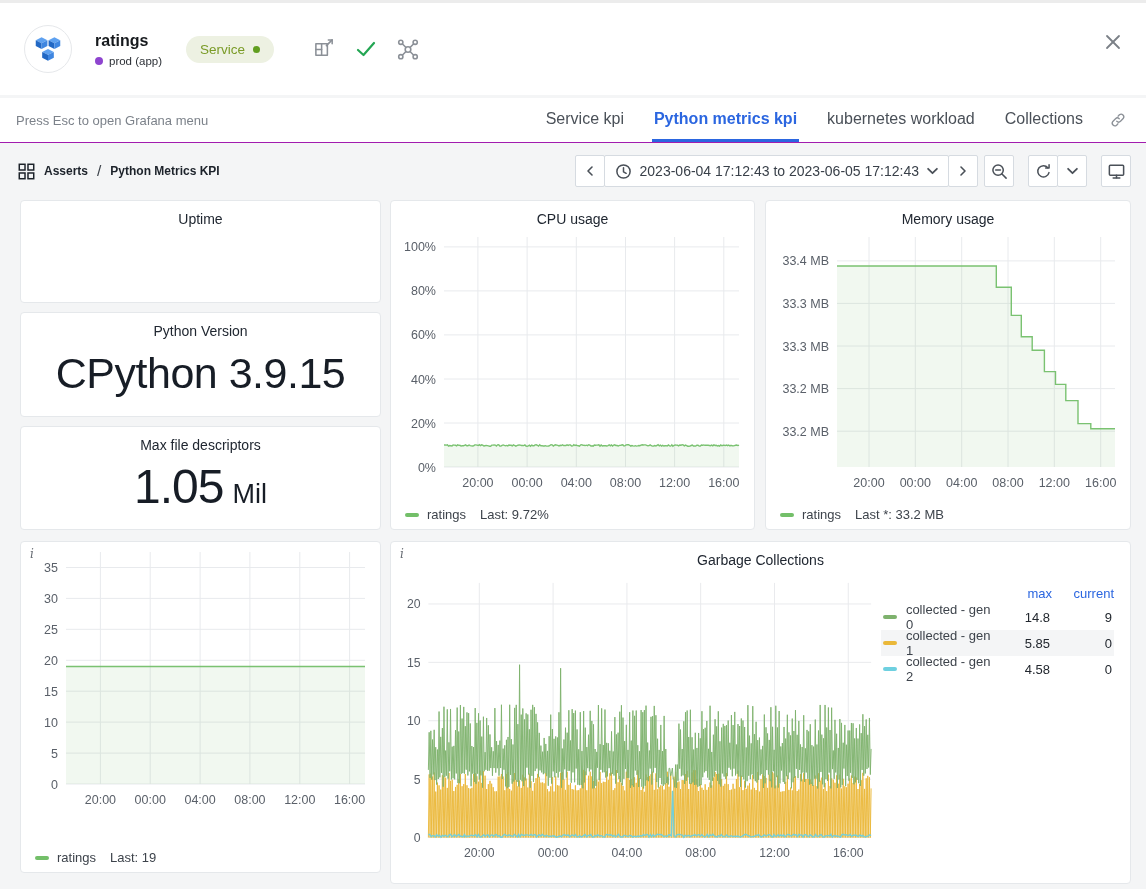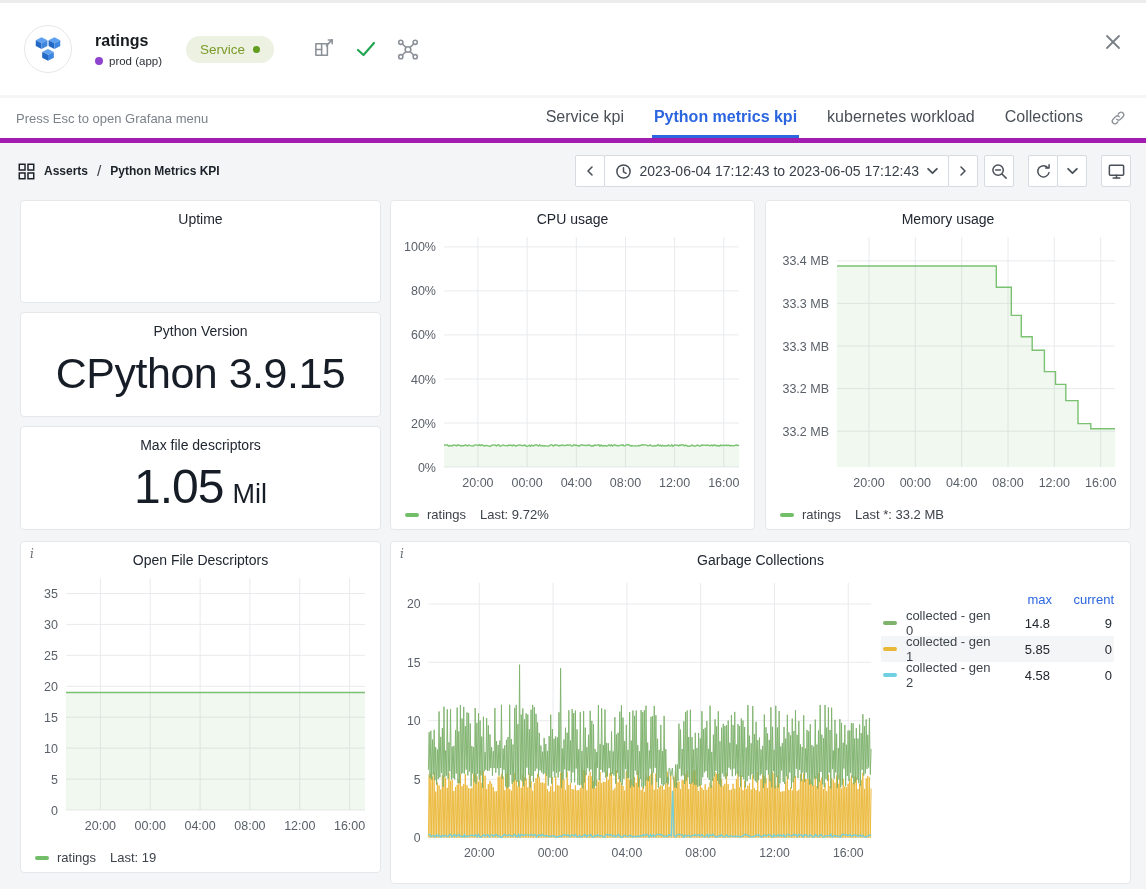--- a/index.html
+++ b/index.html
@@ -20,21 +20,21 @@
   .env-label { font-size: 11.5px; color: #2c3036; }
   .badge { margin-left: 24px; height: 27px; padding: 0 14px; border-radius: 14px; background: #edf1e2;
            display: flex; align-items: center; font-size: 13.5px; color: #7a9b27; cursor: default; }
   .badge-dot { width: 7px; height: 7px; background: #619e1f; margin-left: 8px; }
   .hdr-icons { display: flex; align-items: center; margin-left: 38px; gap: 18px; }
   .hicon { width: 24px; height: 24px; display: flex; align-items: center; justify-content: center; }
   .close-btn { position: absolute; right: 22px; top: 28px; width: 22px; height: 22px; cursor: pointer; }
 
   
   .tabbar { position: absolute; left: 0; top: 95px; width: 1146px; height: 45px; background: #fff;
-            border-bottom: 5px solid #a21caf; display: flex; align-items: stretch; }
+            border-bottom: 1px solid #a21caf; display: flex; align-items: stretch; }
   .esc-hint { align-self: center; padding-left: 16px; font-size: 13px; color: #7c828a; }
   .tabs { margin-left: auto; display: flex; align-items: stretch; }
   .tab { display: flex; align-items: center; margin: 0 13px; padding: 0 2px; font-size: 16px;
          color: #4a5058; border-bottom: 3px solid transparent; cursor: pointer; }
   .tab.active { color: #2b66e0; font-weight: 700; border-bottom-color: #2b66e0; }
   .link-btn { display: flex; align-items: center; margin: 0 18px 0 10px; cursor: pointer; }
 
   
   .toolbar { position: absolute; left: 0; top: 141px; width: 1146px; height: 54px;
              display: flex; align-items: center; }
@@ -71,21 +71,21 @@
 
   .chart-panel svg { display: block; margin: 2px auto 0; font-family: "Liberation Sans", sans-serif; }
   .chart-legend { position: absolute; left: 14px; bottom: 7px; display: flex; align-items: center;
                   font-size: 13px; color: #3d434b; cursor: pointer; }
   .swatch { width: 14px; height: 4px; border-radius: 2px; display: inline-block; margin-right: 8px; }
   .legend-name { margin-right: 14px; }
   .info-i { position: absolute; left: 9px; top: 5px; font-family: "DejaVu Serif", serif; font-style: italic;
             font-size: 12px; color: #676c73; }
 
   .gc-body { display: flex; padding: 0 8px; }
-  .lt { width: 238px; margin: 20px 8px 0 auto; font-size: 13px; }
+  .lt { width: 238px; margin: 14px 8px 0 auto; font-size: 13px; }
   .lt-head { display: flex; justify-content: flex-end; align-items: center; height: 22px; color: #2b66e0; }
   .lt-head .h-max { width: 50px; text-align: right; cursor: pointer; }
   .lt-head .h-cur { width: 62px; text-align: right; cursor: pointer; }
   .lt-row { display: flex; align-items: center; height: 26px; padding: 0 2px; cursor: pointer; }
   .lt-row.hl { background: #f4f5f6; }
   .lt-row .swatch { margin-right: 0; }
   .lt-label { flex: 1; color: #3d434b; margin-left: 9px; }
   .lt-max { width: 50px; text-align: right; color: #22272e; }
   .lt-cur { width: 62px; text-align: right; color: #22272e; }
   .icon-stroke { fill: none; stroke: #8b9097; stroke-width: 1.6; stroke-linecap: round; stroke-linejoin: round; }
@@ -350,21 +350,20 @@
         <span style="display: flex; align-items: center;">
           <span class="swatch" style="background: rgb(115, 191, 105);"></span>
           <span class="legend-name">ratings</span>
           <span>Last *: 33.2 MB</span>
         </span>
       </div>
   </div>
 
   <div class="panel chart-panel p-ofd">
     <span class="info-i">i</span>
-    <div class="panel-title">Open File Descriptors</div>
     <svg width="345" height="270" viewBox="0 0 345 270">
         <line x1="38" x2="337" y1="23.5" y2="23.5" stroke="#e8eaed" stroke-width="1"></line>
         <text x="30" y="28.0" text-anchor="end" fill="#5a6069" font-size="12.5">35</text>
         <line x1="38" x2="337" y1="54.4" y2="54.4" stroke="#e8eaed" stroke-width="1"></line>
         <text x="30" y="58.9" text-anchor="end" fill="#5a6069" font-size="12.5">30</text>
         <line x1="38" x2="337" y1="85.3" y2="85.3" stroke="#e8eaed" stroke-width="1"></line>
         <text x="30" y="89.8" text-anchor="end" fill="#5a6069" font-size="12.5">25</text>
         <line x1="38" x2="337" y1="116.3" y2="116.3" stroke="#e8eaed" stroke-width="1"></line>
         <text x="30" y="120.8" text-anchor="end" fill="#5a6069" font-size="12.5">20</text>
         <line x1="38" x2="337" y1="147.2" y2="147.2" stroke="#e8eaed" stroke-width="1"></line>

